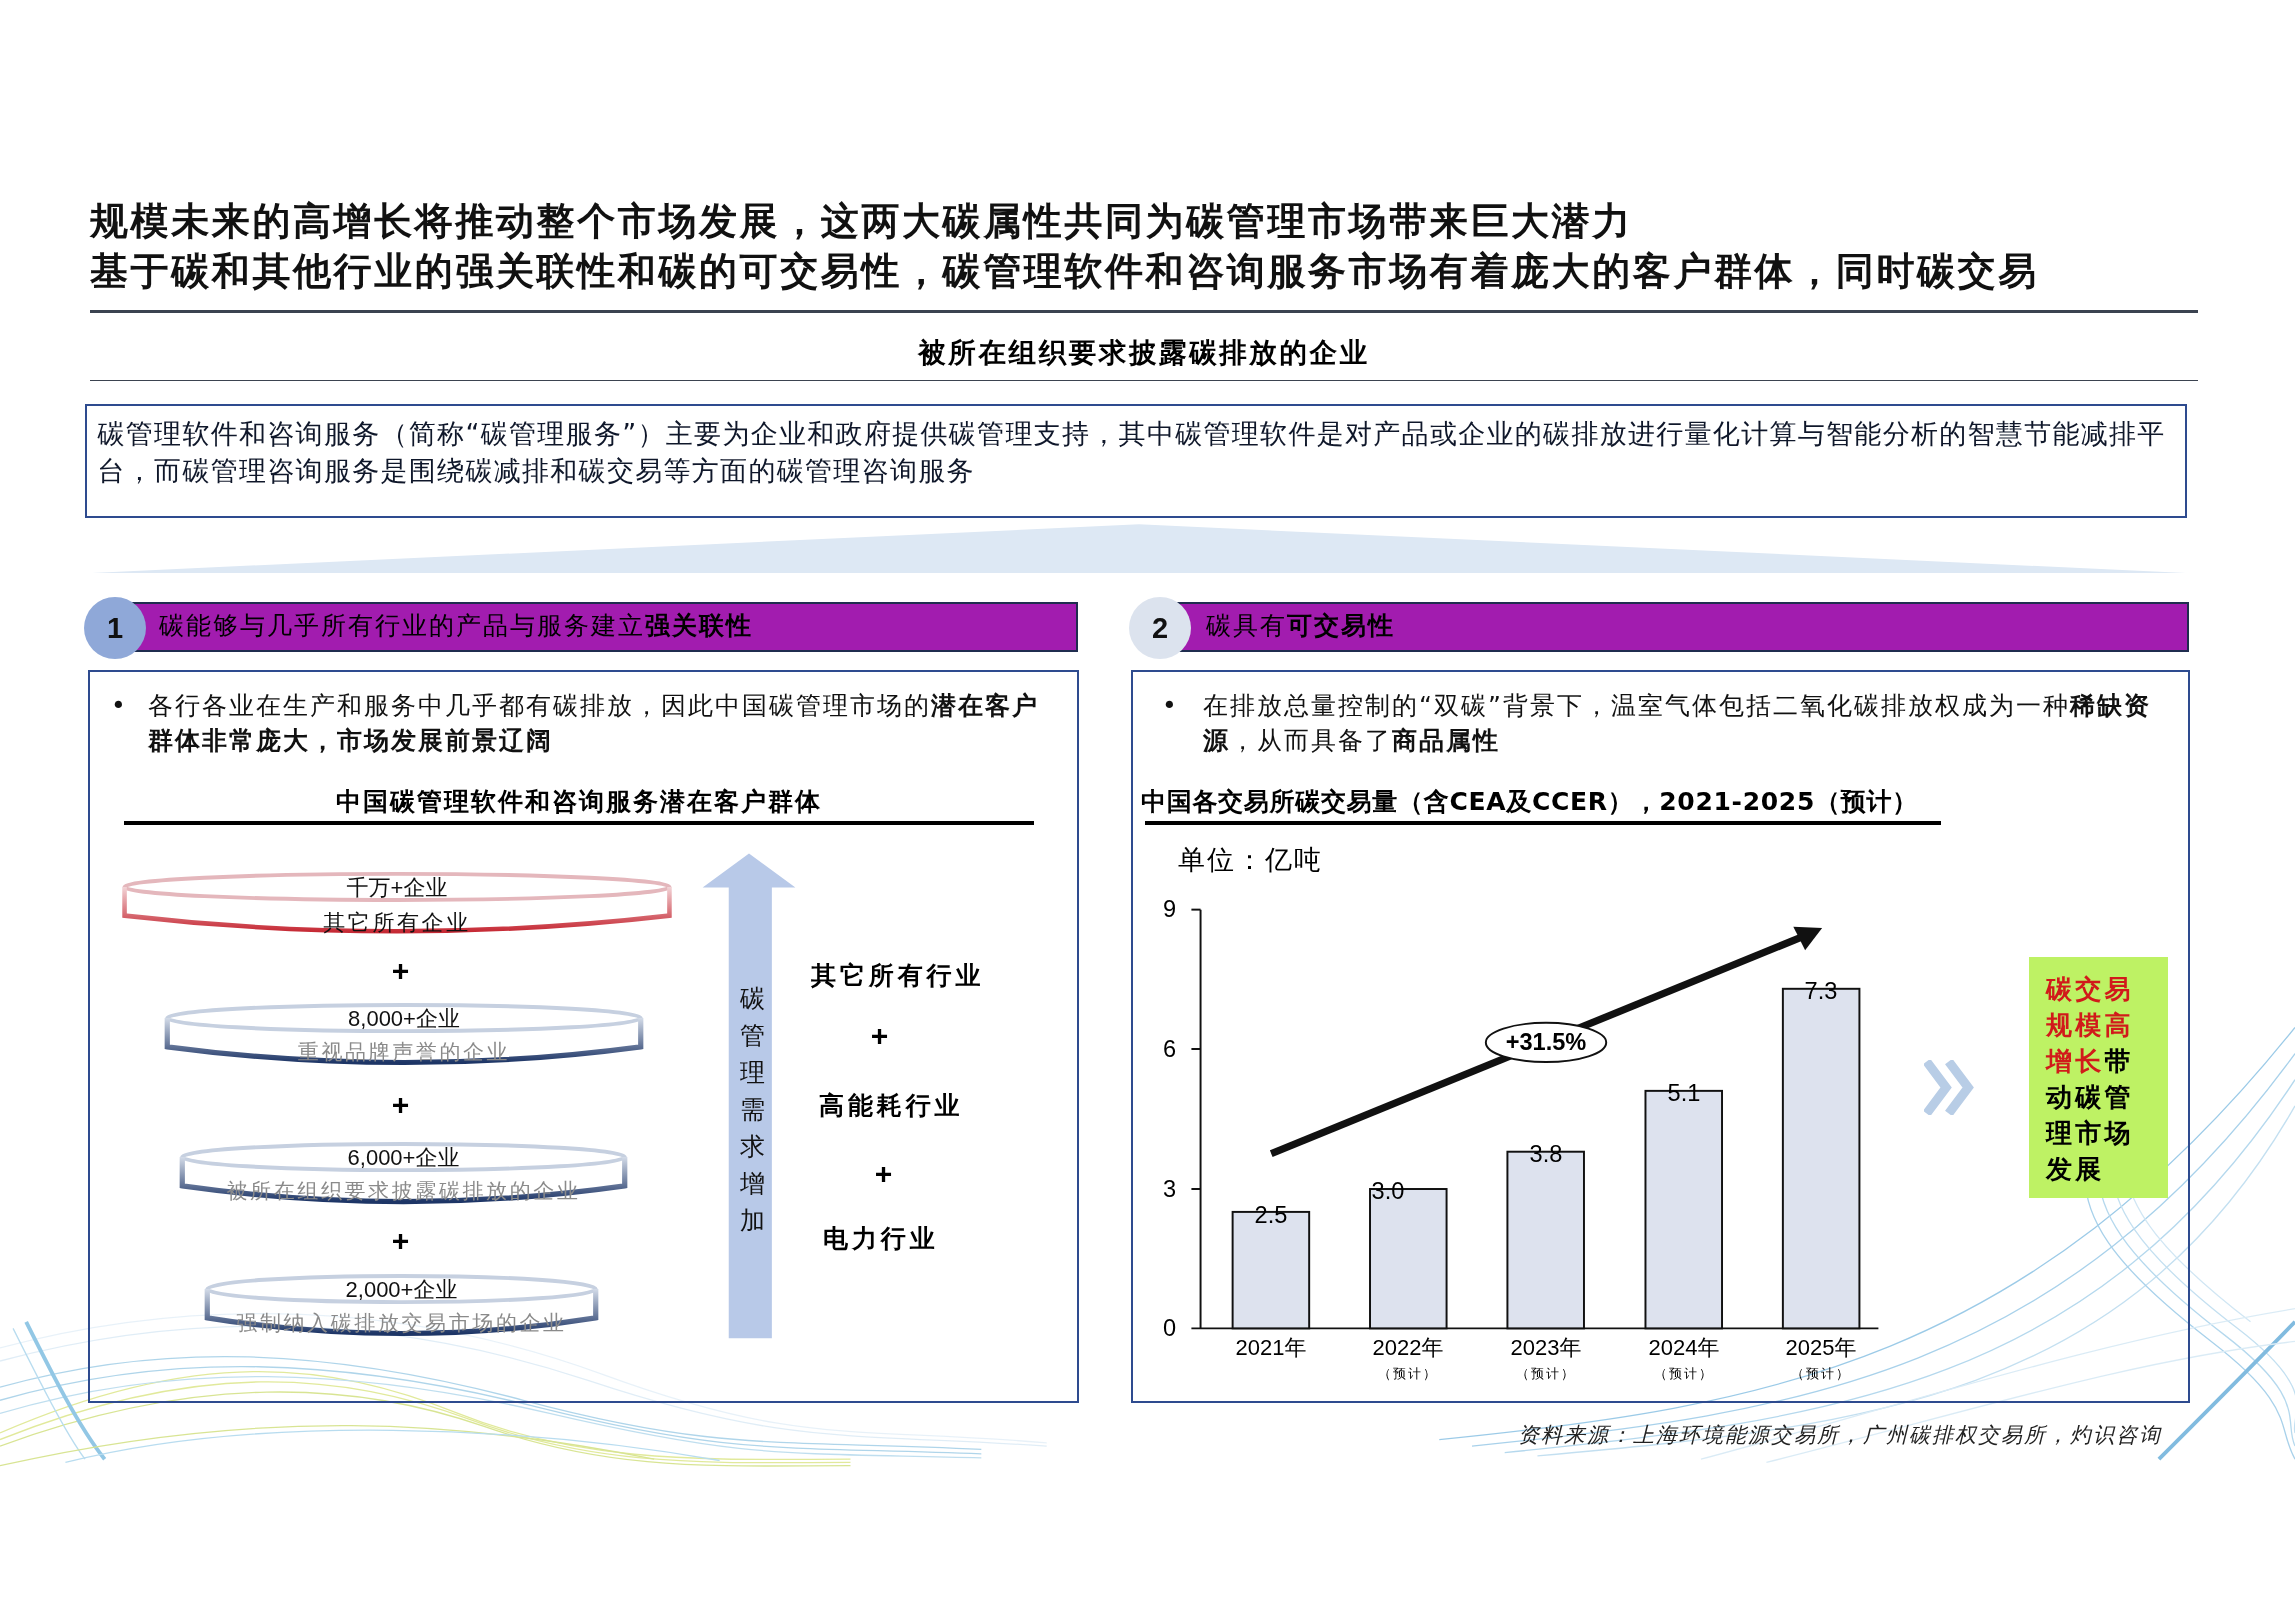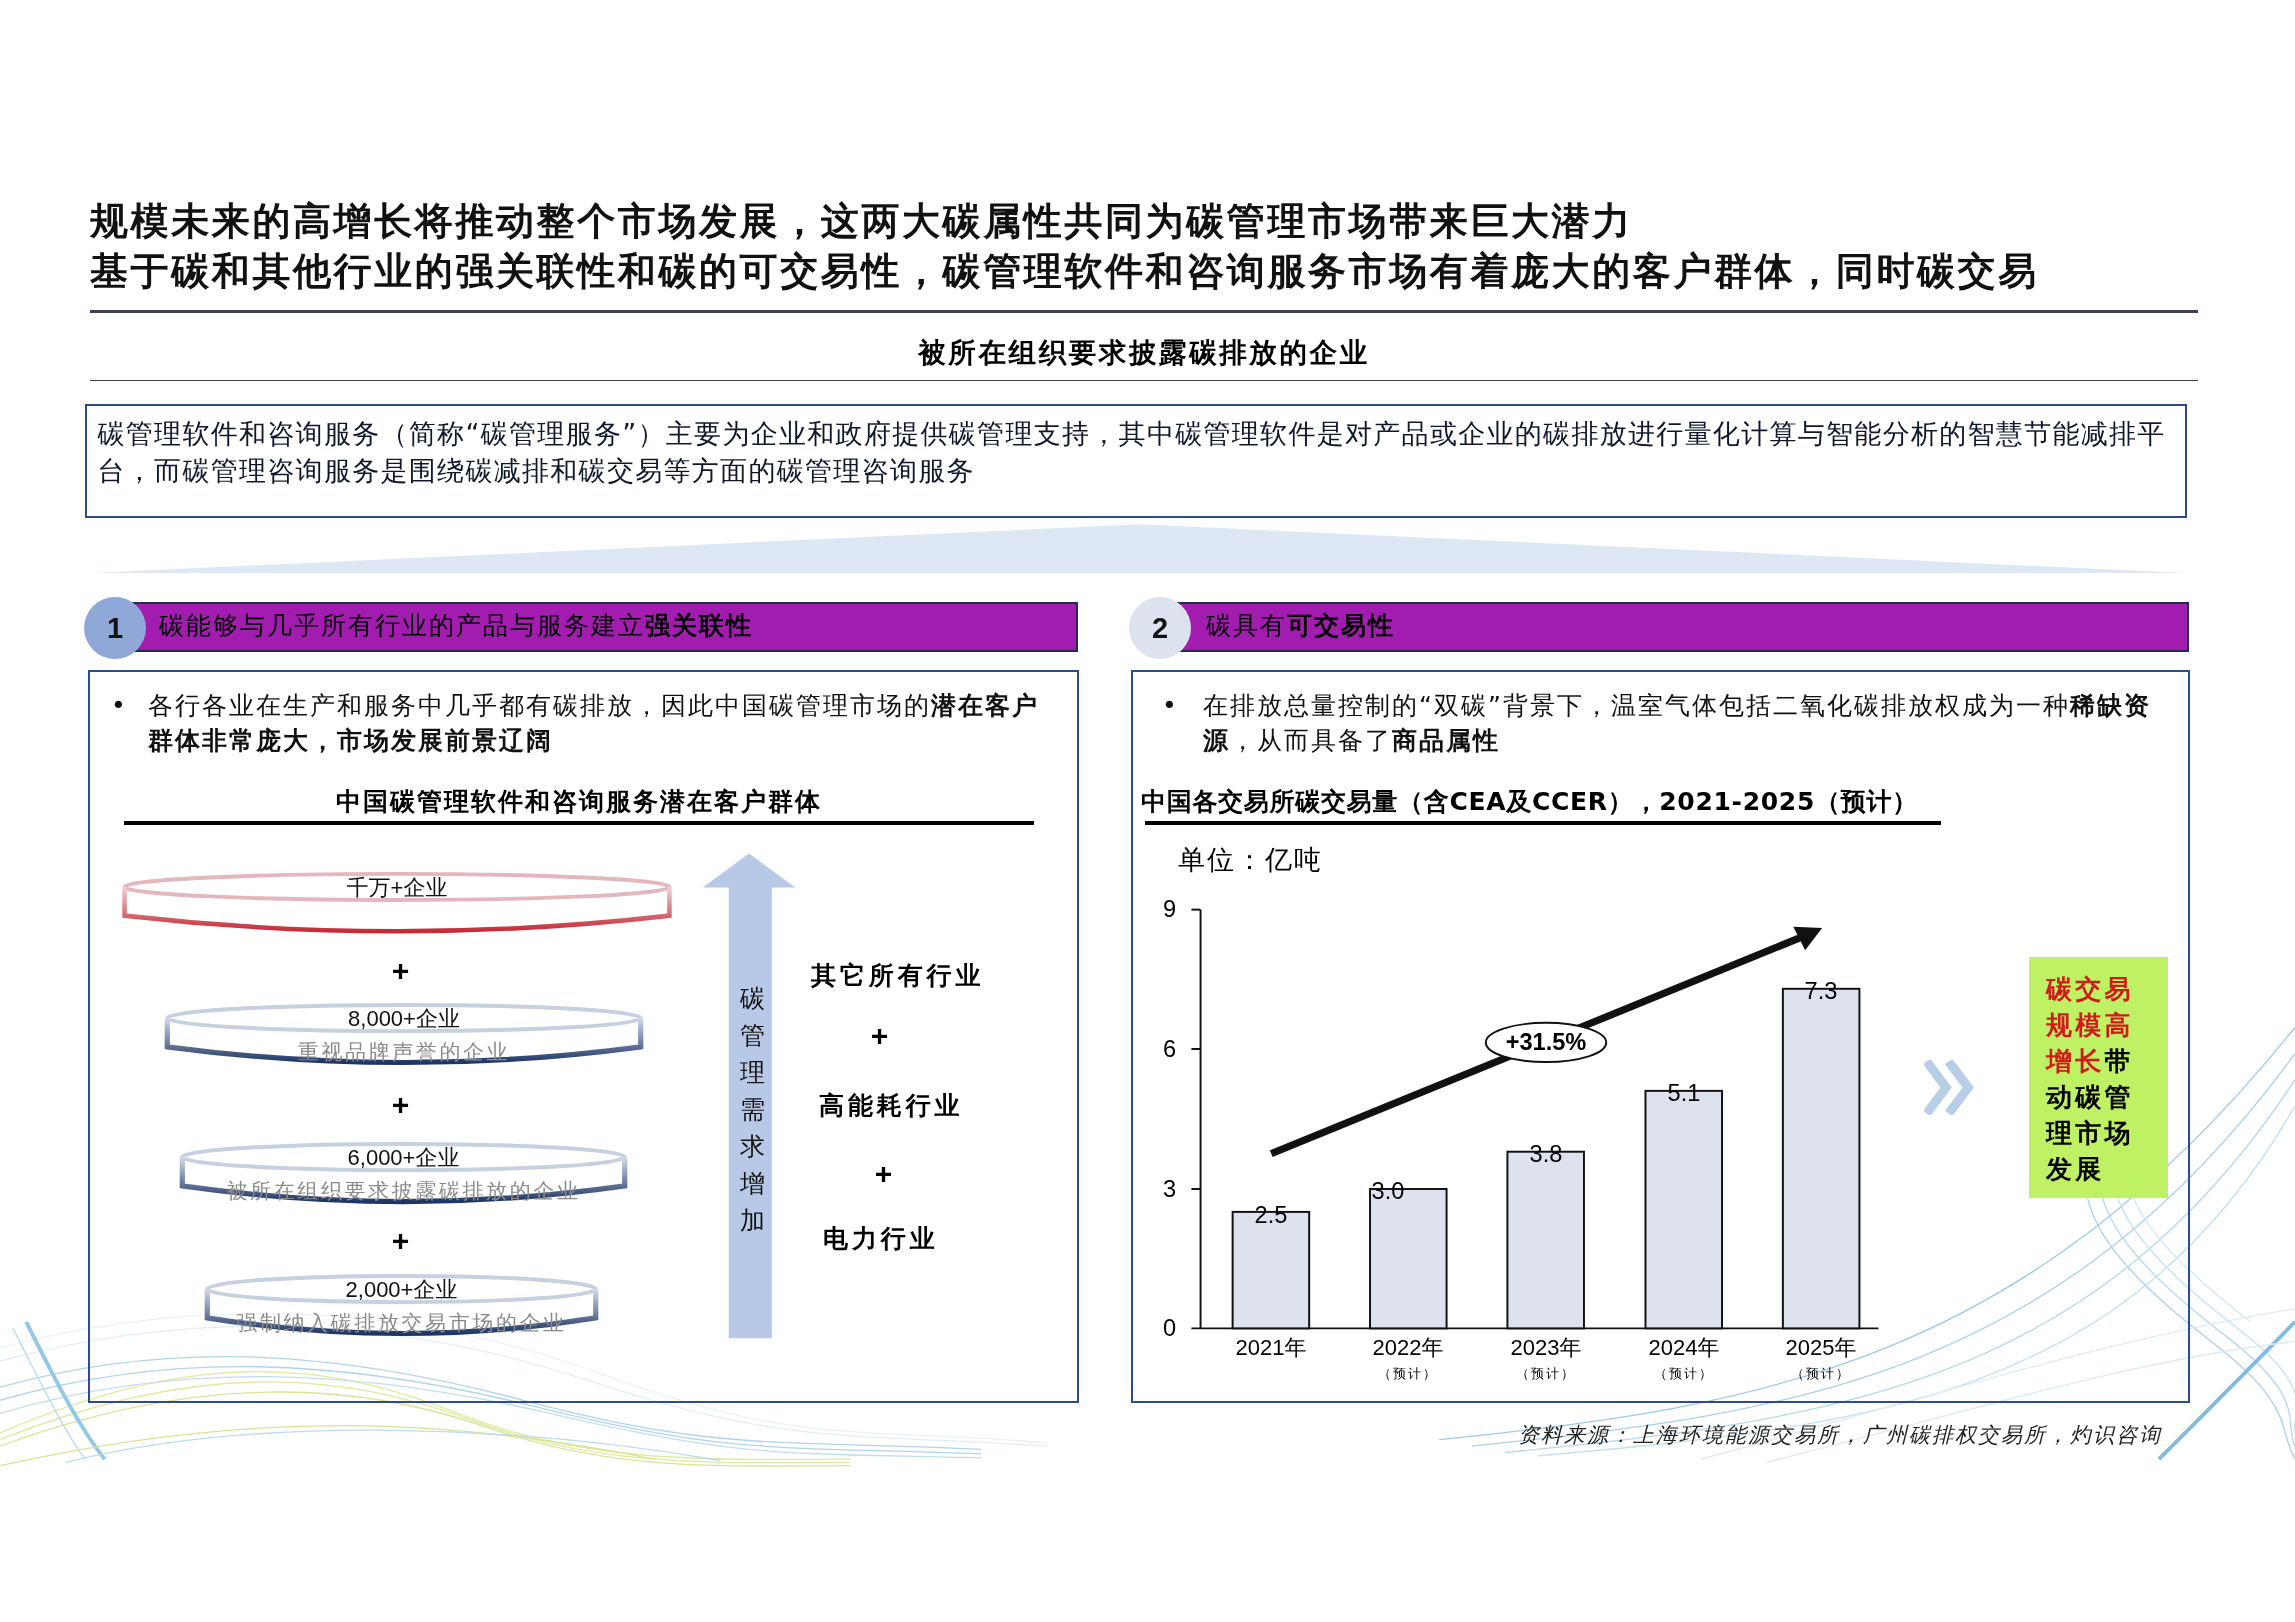--- a/index.html
+++ b/index.html
@@ -176,20 +176,21 @@
     <defs>
       <linearGradient id="gRed" x1="0" y1="0" x2="0" y2="1">
         <stop offset="0" stop-color="#f2d4d7"></stop>
           <stop offset="1" stop-color="#c62a35"></stop>
       </linearGradient>
     </defs>
     <ellipse cx="423" cy="26" rx="418" ry="20" fill="none" stroke="#e4b7bc" stroke-width="6"></ellipse>
     <path d="M5 26 L5 70 Q423 118 841 70 L841 26" fill="none" stroke="url(#gRed)" stroke-width="7"></path>
   </svg>
   <div class="ring-label" style="top:2.6px;">千万+企业</div>
+  <div class="ring-desc" style="top:38px; color:#111; font-size:22px;">其它所有企业</div>
 </div>
 <div class="abs plus" style="left:381px; top:954px;">+</div>
 
 <div class="abs" style="left:164px; top:1001px; width:480px; height:72px;">
   <svg width="480" height="72" style="position:absolute;left:0;top:0;" viewBox="0 0 734 110">
     <defs>
       <linearGradient id="gBlue" x1="0" y1="0" x2="0" y2="1">
         <stop offset="0" stop-color="#d3dbe8"></stop>
           <stop offset="1" stop-color="#1d3566"></stop>
       </linearGradient>

